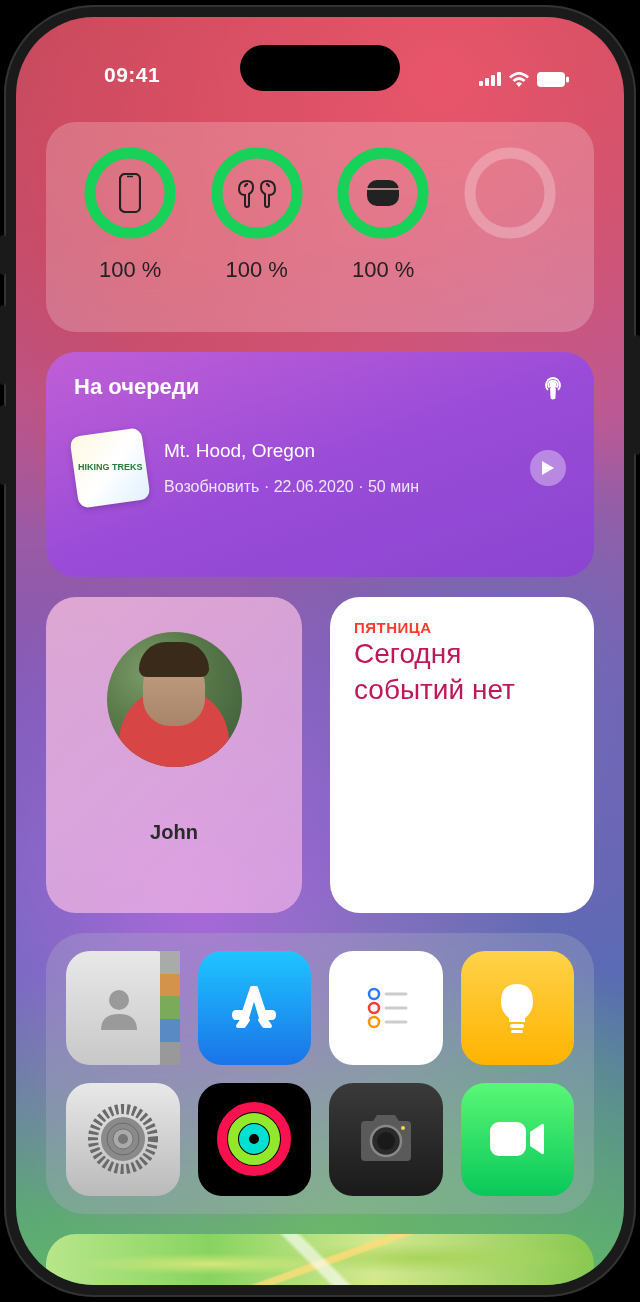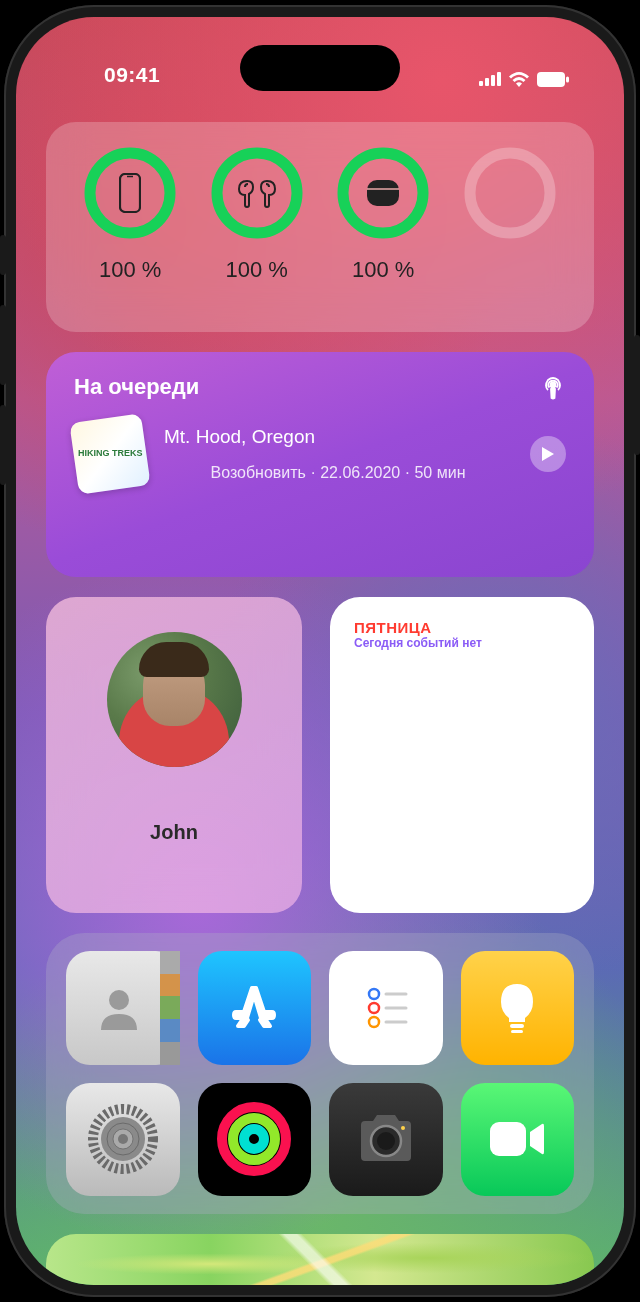--- a/index.html
+++ b/index.html
@@ -115,21 +115,21 @@
     .podcast-widget {
       height: 225px;
       background: linear-gradient(160deg, #c05fd6 0%, #9a4cd8 50%, #8a45d0 100%);
       padding: 22px 28px;
       color: #fff;
     }
     .podcast-header {
       display: flex;
       justify-content: space-between;
       align-items: center;
-      margin-bottom: 18px;
+      margin-bottom: 32px;
       text-align: center;
     }
     .podcast-title {
       font-size: 22px;
       font-weight: 600;
     }
     .podcast-row {
       display: flex;
       align-items: center;
       gap: 18px;
@@ -146,21 +146,21 @@
       font-weight: 900;
       color: #2a7a3a;
       line-height: 0.85;
       text-align: center;
       transform: rotate(-8deg);
       box-shadow: 0 2px 6px rgba(0,0,0,0.2);
     }
     .podcast-art span { transform: rotate(8deg); display: block; }
     .podcast-info { flex: 1; }
     .podcast-track { font-size: 19px; font-weight: 500; margin-bottom: 16px; }
-    .podcast-meta { font-size: 16px; opacity: 0.85; text-align: center; }
+    .podcast-meta { font-size: 16px; opacity: 0.85; }
     .play-btn {
       width: 36px;
       height: 36px;
       border-radius: 50%;
       background: rgba(255,255,255,0.35);
       display: flex;
       align-items: center;
       justify-content: center;
     }
     
@@ -239,24 +239,23 @@
       text-transform: uppercase;
     }
     .cal-date {
       font-size: 44px;
       font-weight: 400;
       color: #000;
       margin-top: -2px;
       margin-bottom: 30px;
     }
     .cal-events {
-      font-size: 12px;
-      color: #8b5cf6;
+      font-size: 28px;
+      color: #be185d;
       line-height: 1.3;
-      font-weight: bold;
     }
     
     .app-grid {
       background: rgba(180,180,200,0.3);
       padding: 18px 20px;
       display: grid;
       grid-template-columns: repeat(4, 1fr);
       gap: 18px;
       border-radius: 38px;
     }

